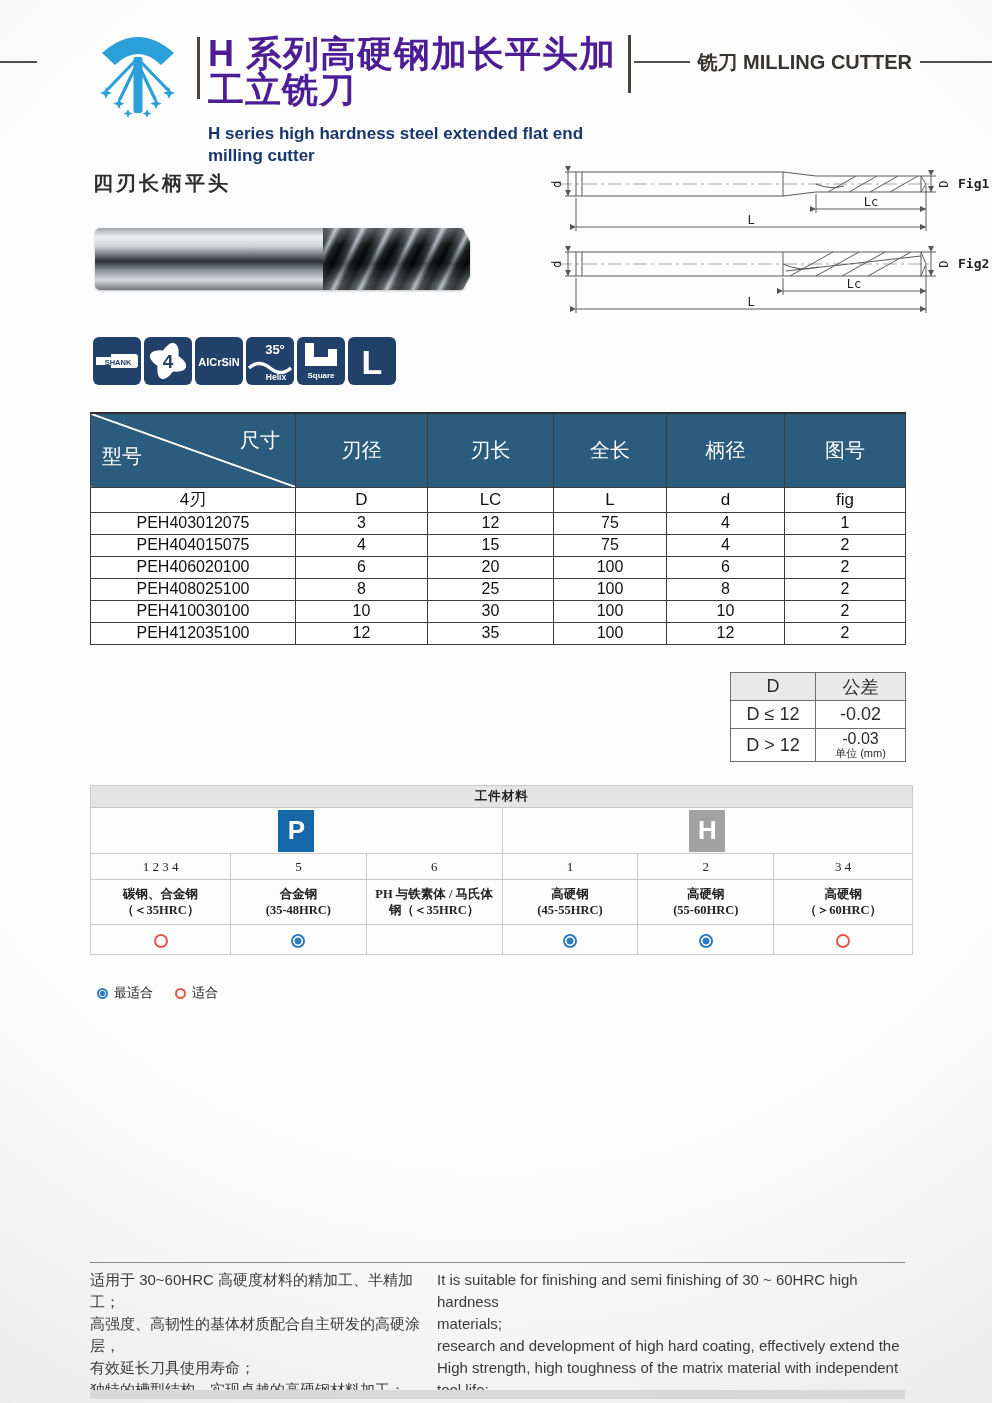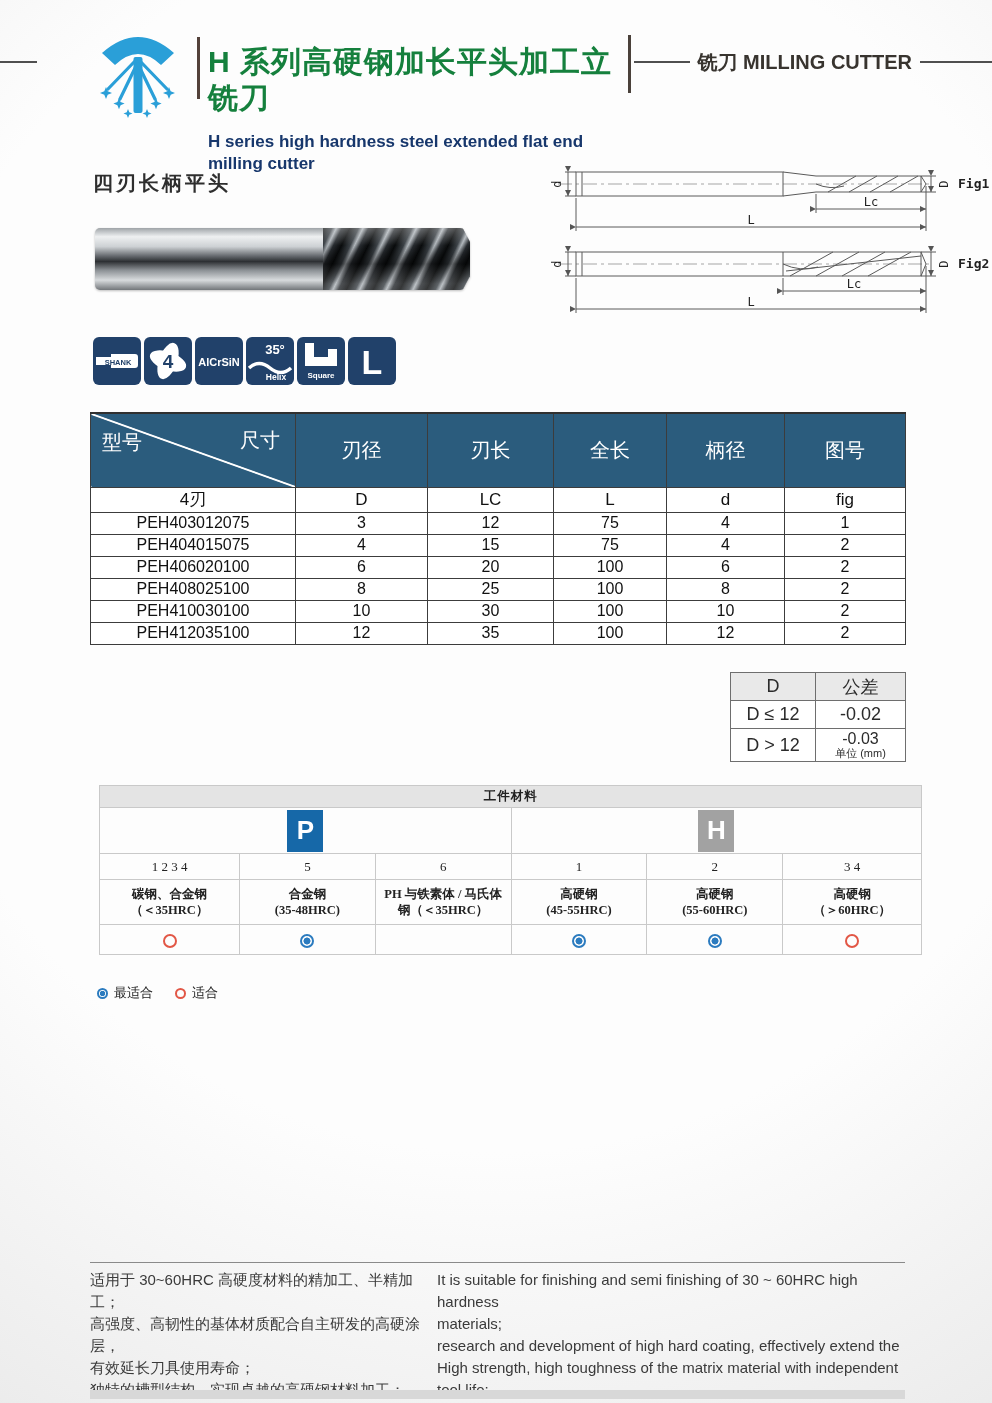--- a/index.html
+++ b/index.html
@@ -9,21 +9,21 @@
     background: radial-gradient(ellipse 145% 105% at 50% 38%, #fdfdfd 42%, #ececec 68%, #c2c2c2 92%, #b2b2b2 100%);
     overflow:hidden;
   }
   .page{ position:relative; width:992px; height:1403px; }
 
   
   .hdr-line-left{ position:absolute; left:0; top:61px; width:37px; height:2px; background:#4f4f4f; }
   .logo{ position:absolute; left:92px; top:27px; width:92px; height:92px; }
   .title-sep{ position:absolute; left:197px; top:37px; width:3px; height:62px; background:#53413a; }
   .title-block{ position:absolute; left:208px; top:36px; width:420px; }
-  .title-cn{ font-size:30px; font-weight:bold; color:#15803d; letter-spacing:1px; line-height:36px;margin-top:8px; }
+  .title-cn{ font-size:36px; font-weight:bold; color:#4c1d95; letter-spacing:1px; line-height:36px; }
   .title-en{ font-size:17px; font-weight:bold; color:#17376c; line-height:22px; margin-top:15px; }
   .title-sep2{ position:absolute; left:628px; top:35px; width:3px; height:58px; background:#4a413b; }
   .hdr-right{ position:absolute; left:634px; top:48px; width:358px; height:28px; display:flex; align-items:center; }
   .hdr-right .rule{ height:2px; background:#4f4f4f; flex:1; }
   .hdr-right .rule.end{ flex:0 0 72px; }
   .hdr-category{ font-size:20px; font-weight:bold; color:#38342f; padding:0 8px; letter-spacing:0; white-space:nowrap; }
 
   
   .section-title{ position:absolute; left:93px; top:170px; font-size:20px; font-weight:bold; color:#2e2e2e; letter-spacing:3px; }
 
@@ -53,37 +53,37 @@
   .badges{ position:absolute; left:93px; top:337px; display:flex; gap:3px; }
   .badge{ width:48px; height:48px; background:#21416a; border-radius:6px; position:relative; overflow:hidden; }
 
   
   .spec{ position:absolute; left:90px; top:412px; width:815px; border-collapse:collapse; table-layout:fixed; background:#fff; }
   .spec col.c0{width:205px}.spec col.c1{width:132px}.spec col.c2{width:126px}.spec col.c3{width:113px}.spec col.c4{width:118px}.spec col.c5{width:121px}
   .spec th,.spec td{ border:1px solid #3c3c3c; text-align:center; vertical-align:middle; padding:0; }
   .spec thead th{ background:#2b5c7d; color:#fff; font-size:20px; font-weight:normal; height:74px; border-top:2px solid #303030; }
   .spec .diag{ position:relative;
     background-image:linear-gradient(to top right, rgba(0,0,0,0) calc(50% - 1.3px), #fff calc(50% - .6px), #fff calc(50% + .6px), rgba(0,0,0,0) calc(50% + 1.3px)); }
-  .spec .diag .lbl-bl{ position:absolute; left:11px; bottom:31px; }
+  .spec .diag .lbl-bl{ position:absolute; left:11px; bottom:17px; }
   .spec .diag .lbl-tr{ position:absolute; right:15px; top:13px; }
   .spec .subhead td{ height:25px; font-size:17px; color:#111; }
   .spec tbody td{ height:22px; font-size:16px; color:#111; }
 
   
   .tol{ position:absolute; left:730px; top:672px; width:175px; border-collapse:collapse; table-layout:fixed; background:#fff; }
   .tol col.t0{width:85px}.tol col.t1{width:90px}
   .tol th,.tol td{ border:1px solid #6e6e6e; text-align:center; vertical-align:middle; color:#2b2b2b; }
   .tol th{ background:#e9e9e9; font-size:18px; font-weight:normal; height:28px; }
   .tol td{ font-size:18px; height:28px;margin-left:36px; }
   .tol .small-cell{ line-height:1.05; padding:2px 0; }
   .tol .small-cell .v{ font-size:16px; }
   .tol .small-cell .u{ font-size:11px; }
 
   
-  .mat{ position:absolute; left:99px; top:785px; width:815px; border-collapse:collapse; table-layout:fixed; background:transparent; font-family:"Liberation Serif", serif; }
+  .mat{ position:absolute; left:90px; top:785px; width:815px; border-collapse:collapse; table-layout:fixed; background:transparent; font-family:"Liberation Serif", serif; }
   .mat col{ width:135.8px; } .mat col.m0{width:140px}.mat col.m5{width:139px}
   .mat td{ border:1px solid #c9c9c9; text-align:center; vertical-align:middle; color:#222; }
   .mat .t-row td{ background:#e4e4e4; height:22px; font-size:12.5px; font-weight:bold; letter-spacing:1px; }
   .mat .g-row td{ height:46px; border-left:none; border-right:none; }
   .mat .g-row td.gsplit{ border-left:1px solid #c9c9c9; }
   .mat .g-row td:first-child{ border-left:1px solid #c9c9c9; }
   .mat .g-row td:last-child{ border-right:1px solid #c9c9c9; }
   .pbadge,.hbadge{ display:inline-flex; align-items:center; justify-content:center; width:36px; height:42px;
      color:#fff; font-size:26px; font-weight:bold; font-family:"Liberation Sans", sans-serif; }
   .pbadge{ background:#1668a8; }

